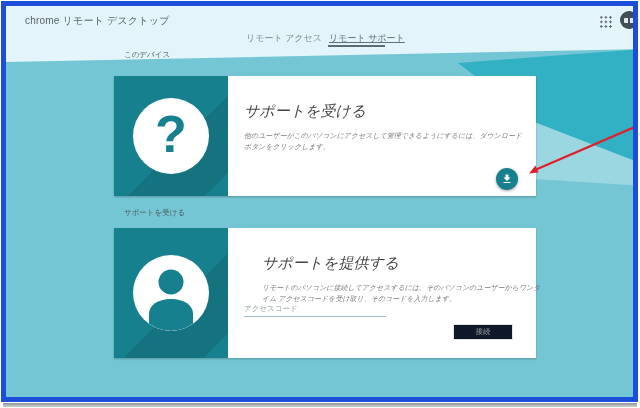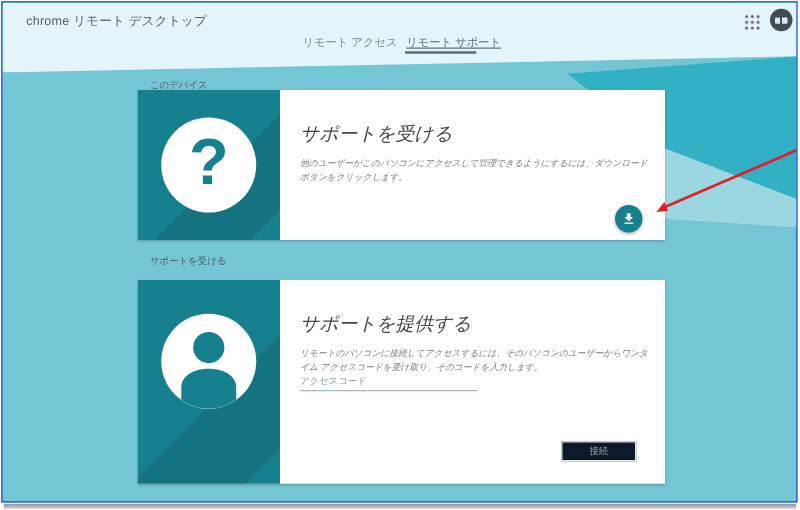--- a/index.html
+++ b/index.html
@@ -1,18 +1,18 @@
 <!DOCTYPE html>
 <html><head>
 <meta charset="utf-8">
 <style>
   html,body{margin:0;padding:0;background:#ffffff;}
   *{box-sizing:border-box;font-family:"Liberation Sans",sans-serif;}
   .shot{position:relative;width:640px;height:408px;background:#fff;overflow:hidden;}
-  .frame{position:absolute;left:1px;top:1px;width:637px;height:401px;border:1px solid #1d4ed8;
+  .frame{position:absolute;left:1px;top:1px;width:637px;height:401px;border:5px solid #1d4ed8;
          background:#74c6d4;overflow:hidden;}
   .frame-shadow{position:absolute;left:3px;top:403px;width:634px;height:4px;
          background:linear-gradient(#8e9496,#cdd1d2);}
   
   .poly{position:absolute;left:0;top:0;width:637px;height:401px;}
   .band-light{background:#e3f4fa;clip-path:polygon(0 0,637px 0,637px 43px,0 56px);}
   .poly-bright{background:#32b0c4;clip-path:polygon(452px 57px,637px 43px,637px 158px,528px 116px);}
   .poly-lighter{background:#9ad7e0;clip-path:polygon(528px 116px,637px 158px,637px 180px,528px 173px);}
   
   .app-title{position:absolute;left:19px;top:8px;font-size:10px;color:#5a6468;letter-spacing:.2px;}
@@ -22,25 +22,25 @@
      background:#3e4f57;cursor:pointer;display:flex;align-items:center;justify-content:center;}
   .avatar-mark{width:10px;height:5px;border-radius:1px;
      background:linear-gradient(90deg,#dfe9ec 0 4px,transparent 4px 6px,#dfe9ec 6px 10px);}
   
   .tab{position:absolute;top:26px;font-size:9px;cursor:pointer;}
   .tab-access{left:240px;color:#7b8d92;}
   .tab-support{left:323px;color:#5f7176;text-decoration:underline;}
   .tab-underline{position:absolute;left:322px;top:39px;width:57px;height:2px;background:#5b6e73;}
   
   .section-label{position:absolute;left:118px;font-size:7.5px;color:#4e5c60;}
-  .lbl-this{top:61px;} .lbl-remote{top:202px;}
+  .lbl-this{top:44px;} .lbl-remote{top:202px;}
   
   .card{position:absolute;left:108px;width:422px;background:#fff;display:flex;
         box-shadow:0 1px 2px rgba(0,0,0,0.25);}
-  .card1{top:70px;height:120px;} .card2{top:222px;height:163px;}
+  .card1{top:70px;height:120px;} .card2{top:222px;height:130px;gap:18px;}
   .panel{position:relative;width:114px;background:#17808e;flex:none;overflow:hidden;}
   .panel::after{content:"";position:absolute;inset:0;
      background:linear-gradient(135deg,transparent 57%,rgba(0,0,0,0.10) 57%,rgba(0,0,0,0.10) 90%,transparent 90%);}
   .badge{position:absolute;left:19px;border-radius:50%;width:76px;height:76px;background:#fff;
      display:flex;align-items:center;justify-content:center;z-index:2;overflow:hidden;}
   .card1 .badge{top:22px;} .card2 .badge{top:27px;}
   .qmark{font-size:52px;font-weight:bold;color:#17808e;line-height:1;margin-top:-4px;}
   .card-body{position:relative;flex:1;padding:26px 16px 0 16px;font-style:italic;}
   .card-title{font-size:15px;color:#454545;margin:0 0 9px 0;font-weight:normal;}
   .card-desc{font-size:7px;line-height:11px;color:#7a7a7a;width:280px;margin:0;}

